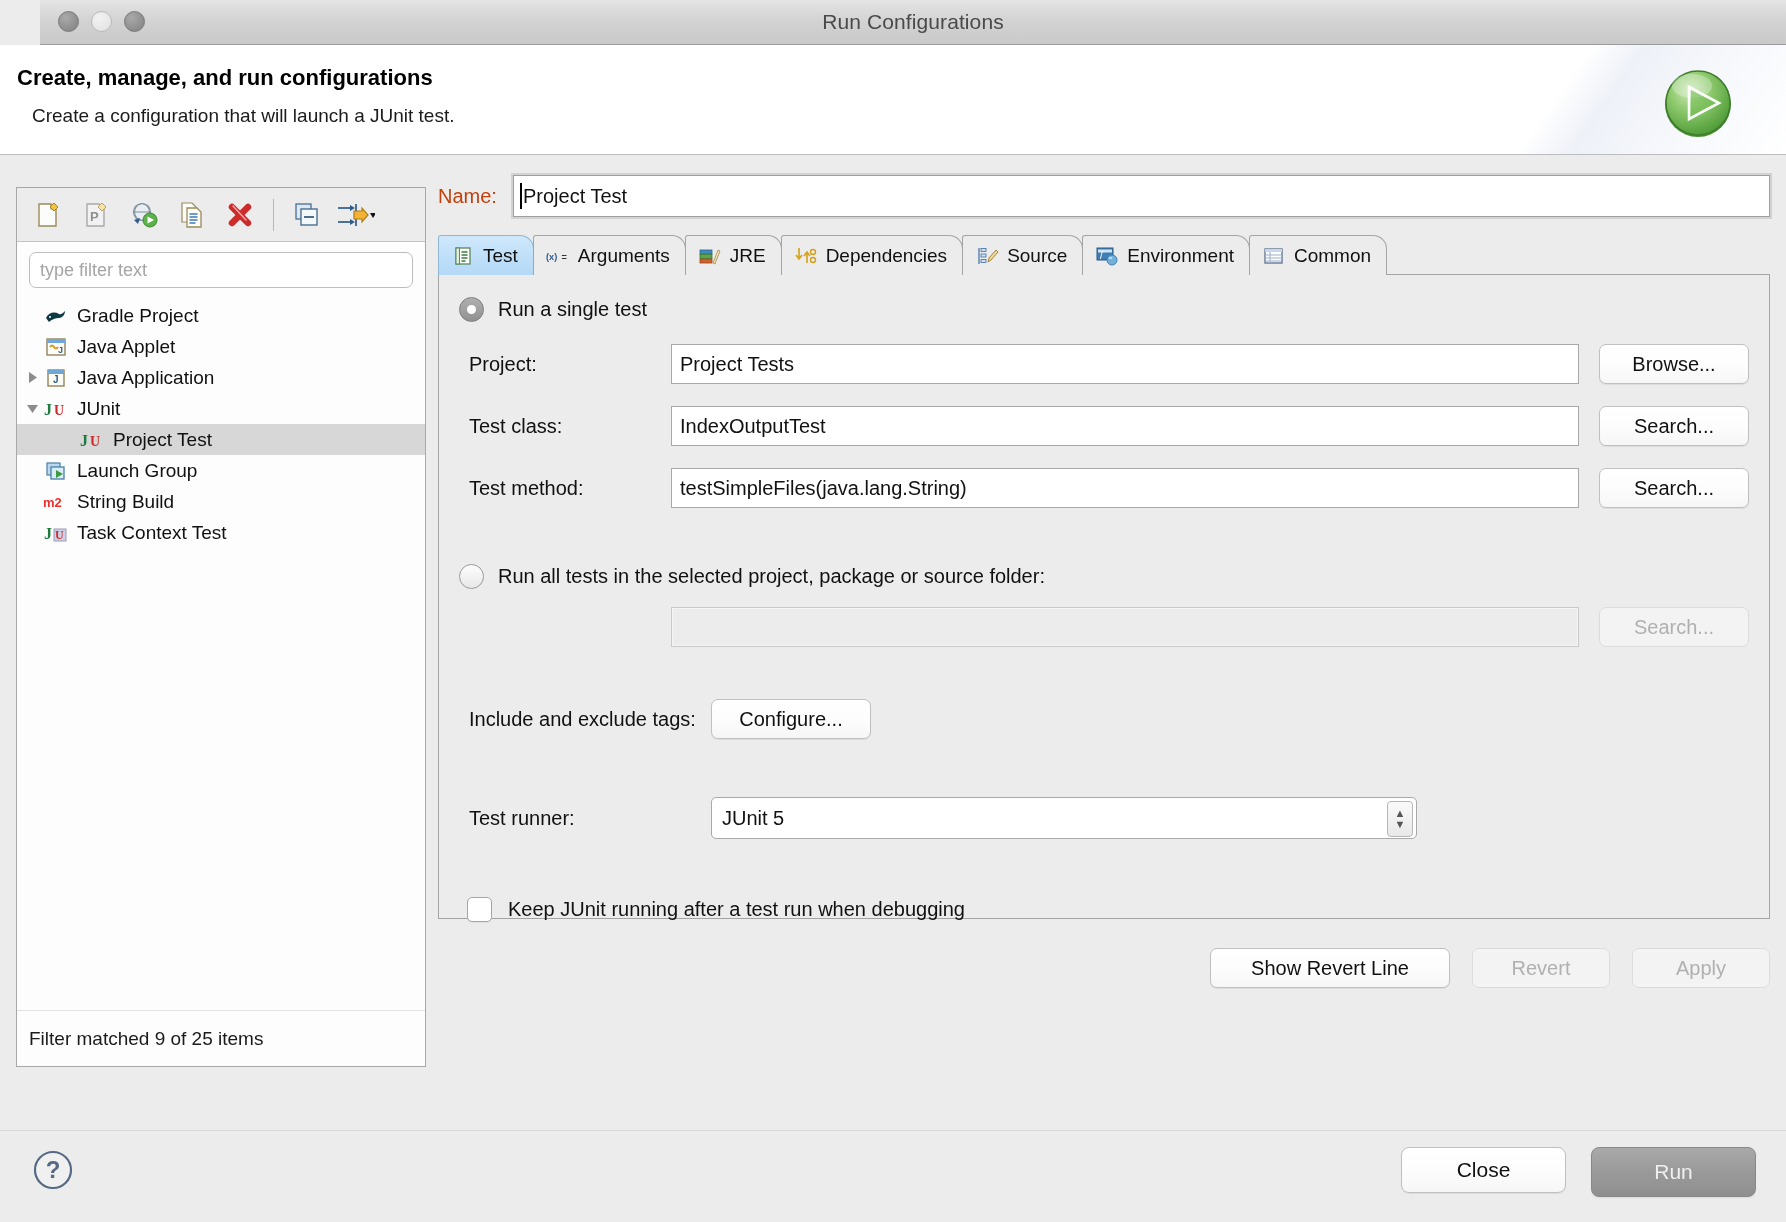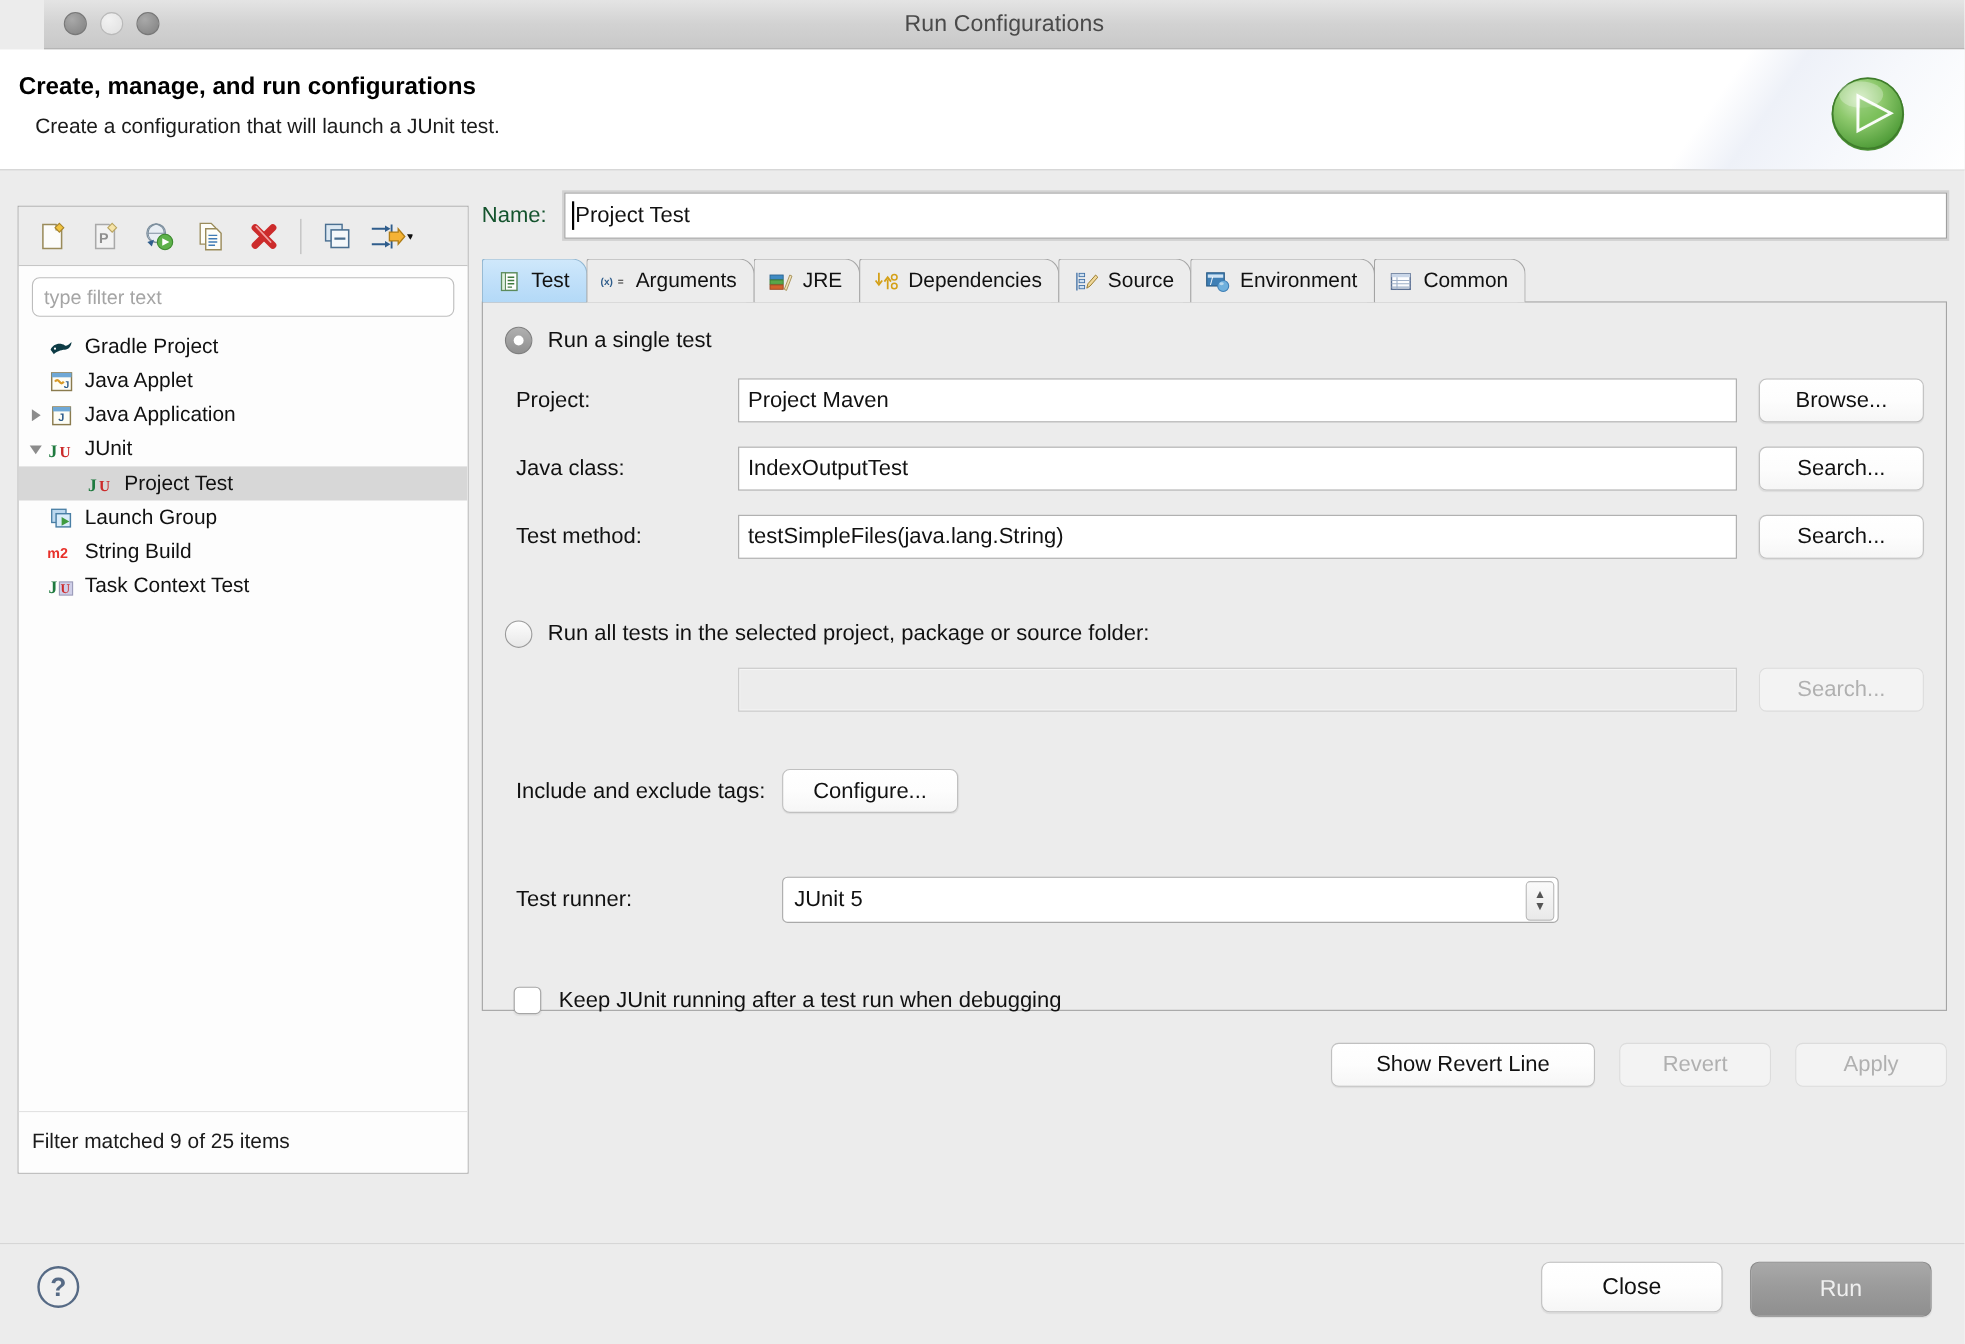--- a/index.html
+++ b/index.html
@@ -89,21 +89,21 @@
 
   .tree-status {
     height:56px; border-top:1px solid #e2e2e2; display:flex; align-items:center;
     padding-left:12px; font-size:19px; color:#1b1b1b; background:#fdfdfd;text-align:center;
   }
 
   
   .right-pane { position:absolute; left:438px; top:20px; width:1332px; height:900px; }
 
   .name-row { display:flex; align-items:center; height:42px; margin-bottom:16px; }
-  .name-label { font-size:20px; color:#14532d; width:75px; }
+  .name-label { font-size:20px; color:#c2410c; width:75px; }
   .name-field {
     flex:1; height:42px; background:#fff; border:1px solid #9f9f9f;
     box-shadow:0 0 0 2px #d2d2d2; display:flex; align-items:center; padding:0 6px;
     font-size:20px; color:#111;
   }
   .caret { width:2px; height:26px; background:#000; margin-right:1px; }
 
   
   .tabbar { display:flex; align-items:flex-end; height:42px; position:relative; z-index:3; }
   .tab {
@@ -526,27 +526,27 @@
       <div class="tabpanel">
 
         <div class="radio-row">
           <span class="radio checked"></span>
           <span>Run a single test</span>
         </div>
 
         <div class="field-row">
           <div class="field-label">Project:</div>
           <div class="textfield">
-            <span>Project Maven</span>
+            <span>Project Tests</span>
           </div>
           <button class="btn side-btn">Browse...</button>
         </div>
 
         <div class="field-row">
-          <div class="field-label">Java class:</div>
+          <div class="field-label">Test class:</div>
           <div class="textfield">
             <span>IndexOutputTest</span>
           </div>
           <button class="btn side-btn">Search...</button>
         </div>
 
         <div class="field-row">
           <div class="field-label">Test method:</div>
           <div class="textfield">
             <span>testSimpleFiles(java.lang.String)</span>

